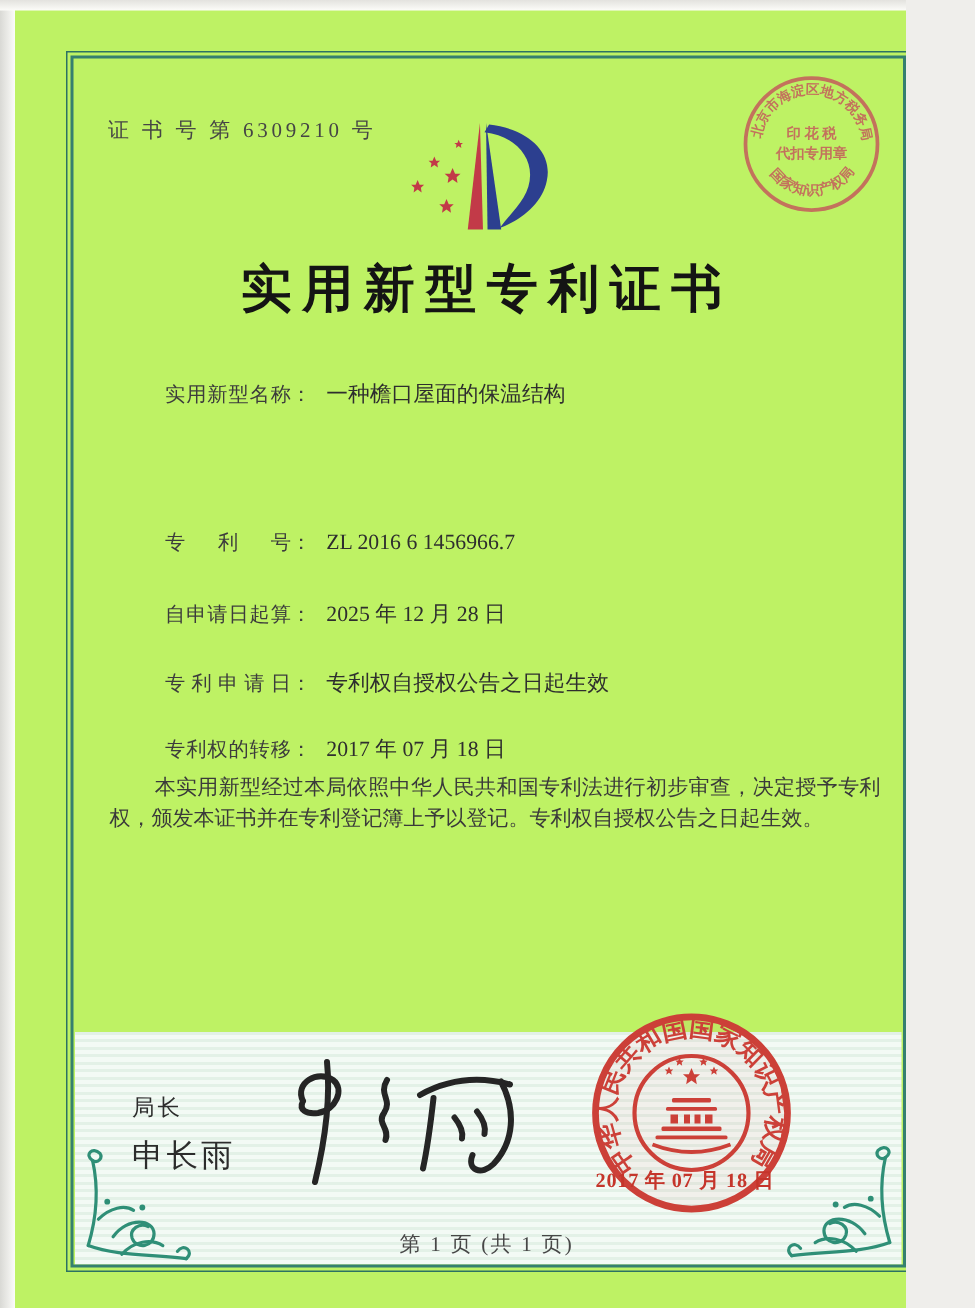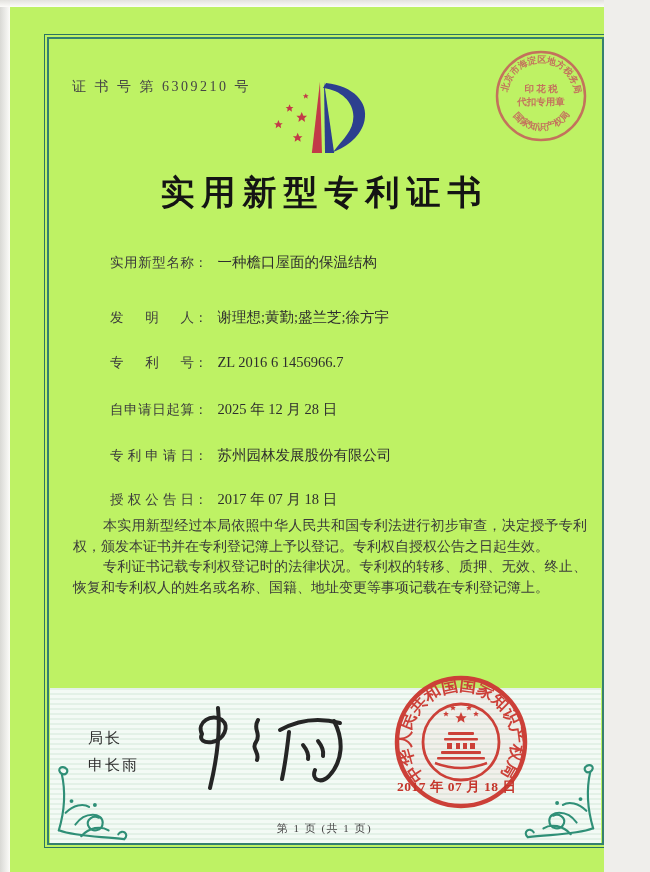--- a/index.html
+++ b/index.html
@@ -38,30 +38,30 @@
   .field-colon{font-size:13.5px;color:#3c3c3c;}
   .field-value{font-size:14.5px;margin-left:10px;color:#2e2e2e;}
   .r1{top:253px}.r2{top:308px}.r3{top:353px}.r4{top:400px}.r5{top:446px}.r6{top:490px}
 
   .body-text{position:absolute;left:73px;top:516px;width:514px;z-index:5;
       font-size:14px;line-height:20.6px;text-align:justify;color:#3a3a3a;}
   .body-text p{margin:0;text-indent:2.15em;}
 
   .director-title{position:absolute;left:88px;top:729px;font-size:15px;color:#2c2c2c;
       font-family:"Liberation Sans","DejaVu Sans",sans-serif;letter-spacing:2px;z-index:6;}
-  .director-name{position:absolute;left:88px;top:756px;font-size:15px;color:#2c2c2c;
+  .director-name{position:absolute;left:88px;top:756px;font-size:21px;color:#2c2c2c;
       font-family:"Liberation Sans","DejaVu Sans",sans-serif;letter-spacing:2px;z-index:6;}
   .signature{position:absolute;left:172px;top:700px;z-index:6;}
 
   .seal{position:absolute;left:391px;top:672px;z-index:6;}
   .seal-date{position:absolute;left:397px;top:778px;font-size:13.5px;font-weight:bold;
       color:#c5352b;letter-spacing:.5px;z-index:7;}
 
   .footer{position:absolute;left:45px;top:821px;width:559px;text-align:center;
-      font-size:11px;letter-spacing:1.5px;color:#474747;z-index:6;}
+      font-size:14px;letter-spacing:1.5px;color:#474747;z-index:6;}
 
   svg text{font-family:"Liberation Serif","DejaVu Serif",serif;}
 </style>
 </head>
 <body>
 
 <div class="page">
 
   <div class="edge-left"></div>
   <div class="edge-top"></div>
@@ -129,39 +129,35 @@
     </text>
     <text x="48" y="44" text-anchor="middle" font-size="9.5" fill="#c4615c" font-weight="bold">印 花 税</text>
     <text x="48" y="57" text-anchor="middle" font-size="9.5" fill="#c4615c" font-weight="bold">代扣专用章</text>
   </svg>
 
   <div class="title">实用新型专利证书</div>
 
   <div class="field-row r1">
     <span class="field-label">实用新型名称</span><span class="field-colon">：</span><span class="field-value">一种檐口屋面的保温结构</span>
   </div>
-  <div class="field-row r2">
-    <span class="field-label">发明人</span><span class="field-colon">：</span><span class="field-value">谢理想;黄勤;盛兰芝;徐方宇</span>
-  </div>
   <div class="field-row r3">
     <span class="field-label">专利号</span><span class="field-colon">：</span><span class="field-value">ZL 2016 6 1456966.7</span>
   </div>
   <div class="field-row r4">
     <span class="field-label">自申请日起算</span><span class="field-colon">：</span><span class="field-value">2025 年 12 月 28 日</span>
   </div>
   <div class="field-row r5">
-    <span class="field-label">专利申请日</span><span class="field-colon">：</span><span class="field-value">苏州园林发展股份有限公司</span>
+    <span class="field-label">专利申请日</span><span class="field-colon">：</span><span class="field-value">专利权自授权公告之日起生效</span>
   </div>
   <div class="field-row r6">
-    <span class="field-label">授权公告日</span><span class="field-colon">：</span><span class="field-value">2017 年 07 月 18 日</span>
+    <span class="field-label">专利权的转移</span><span class="field-colon">：</span><span class="field-value">2017 年 07 月 18 日</span>
   </div>
 
   <div class="body-text">
     <p>本实用新型经过本局依照中华人民共和国专利法进行初步审查，决定授予专利权，颁发本证书并在专利登记簿上予以登记。专利权自授权公告之日起生效。</p>
-    <p>专利证书记载专利权登记时的法律状况。专利权的转移、质押、无效、终止、恢复和专利权人的姓名或名称、国籍、地址变更等事项记载在专利登记簿上。</p>
   </div>
 
   <div class="director-title">局长</div>
   <div class="director-name">申长雨</div>
 
   <svg class="signature" width="180" height="95" viewBox="0 0 180 95">
     <g stroke="#252525" stroke-width="4" fill="none" stroke-linecap="round" stroke-linejoin="round">
       <path d="M30,34 C24,22 40,13 50,20 C58,26 52,40 40,42 C32,43 27,40 30,34"></path>
       <path d="M46,8 C48,28 46,55 38,88"></path>
       <path d="M86,20 C80,30 90,33 84,42 C79,49 88,52 85,60"></path>

